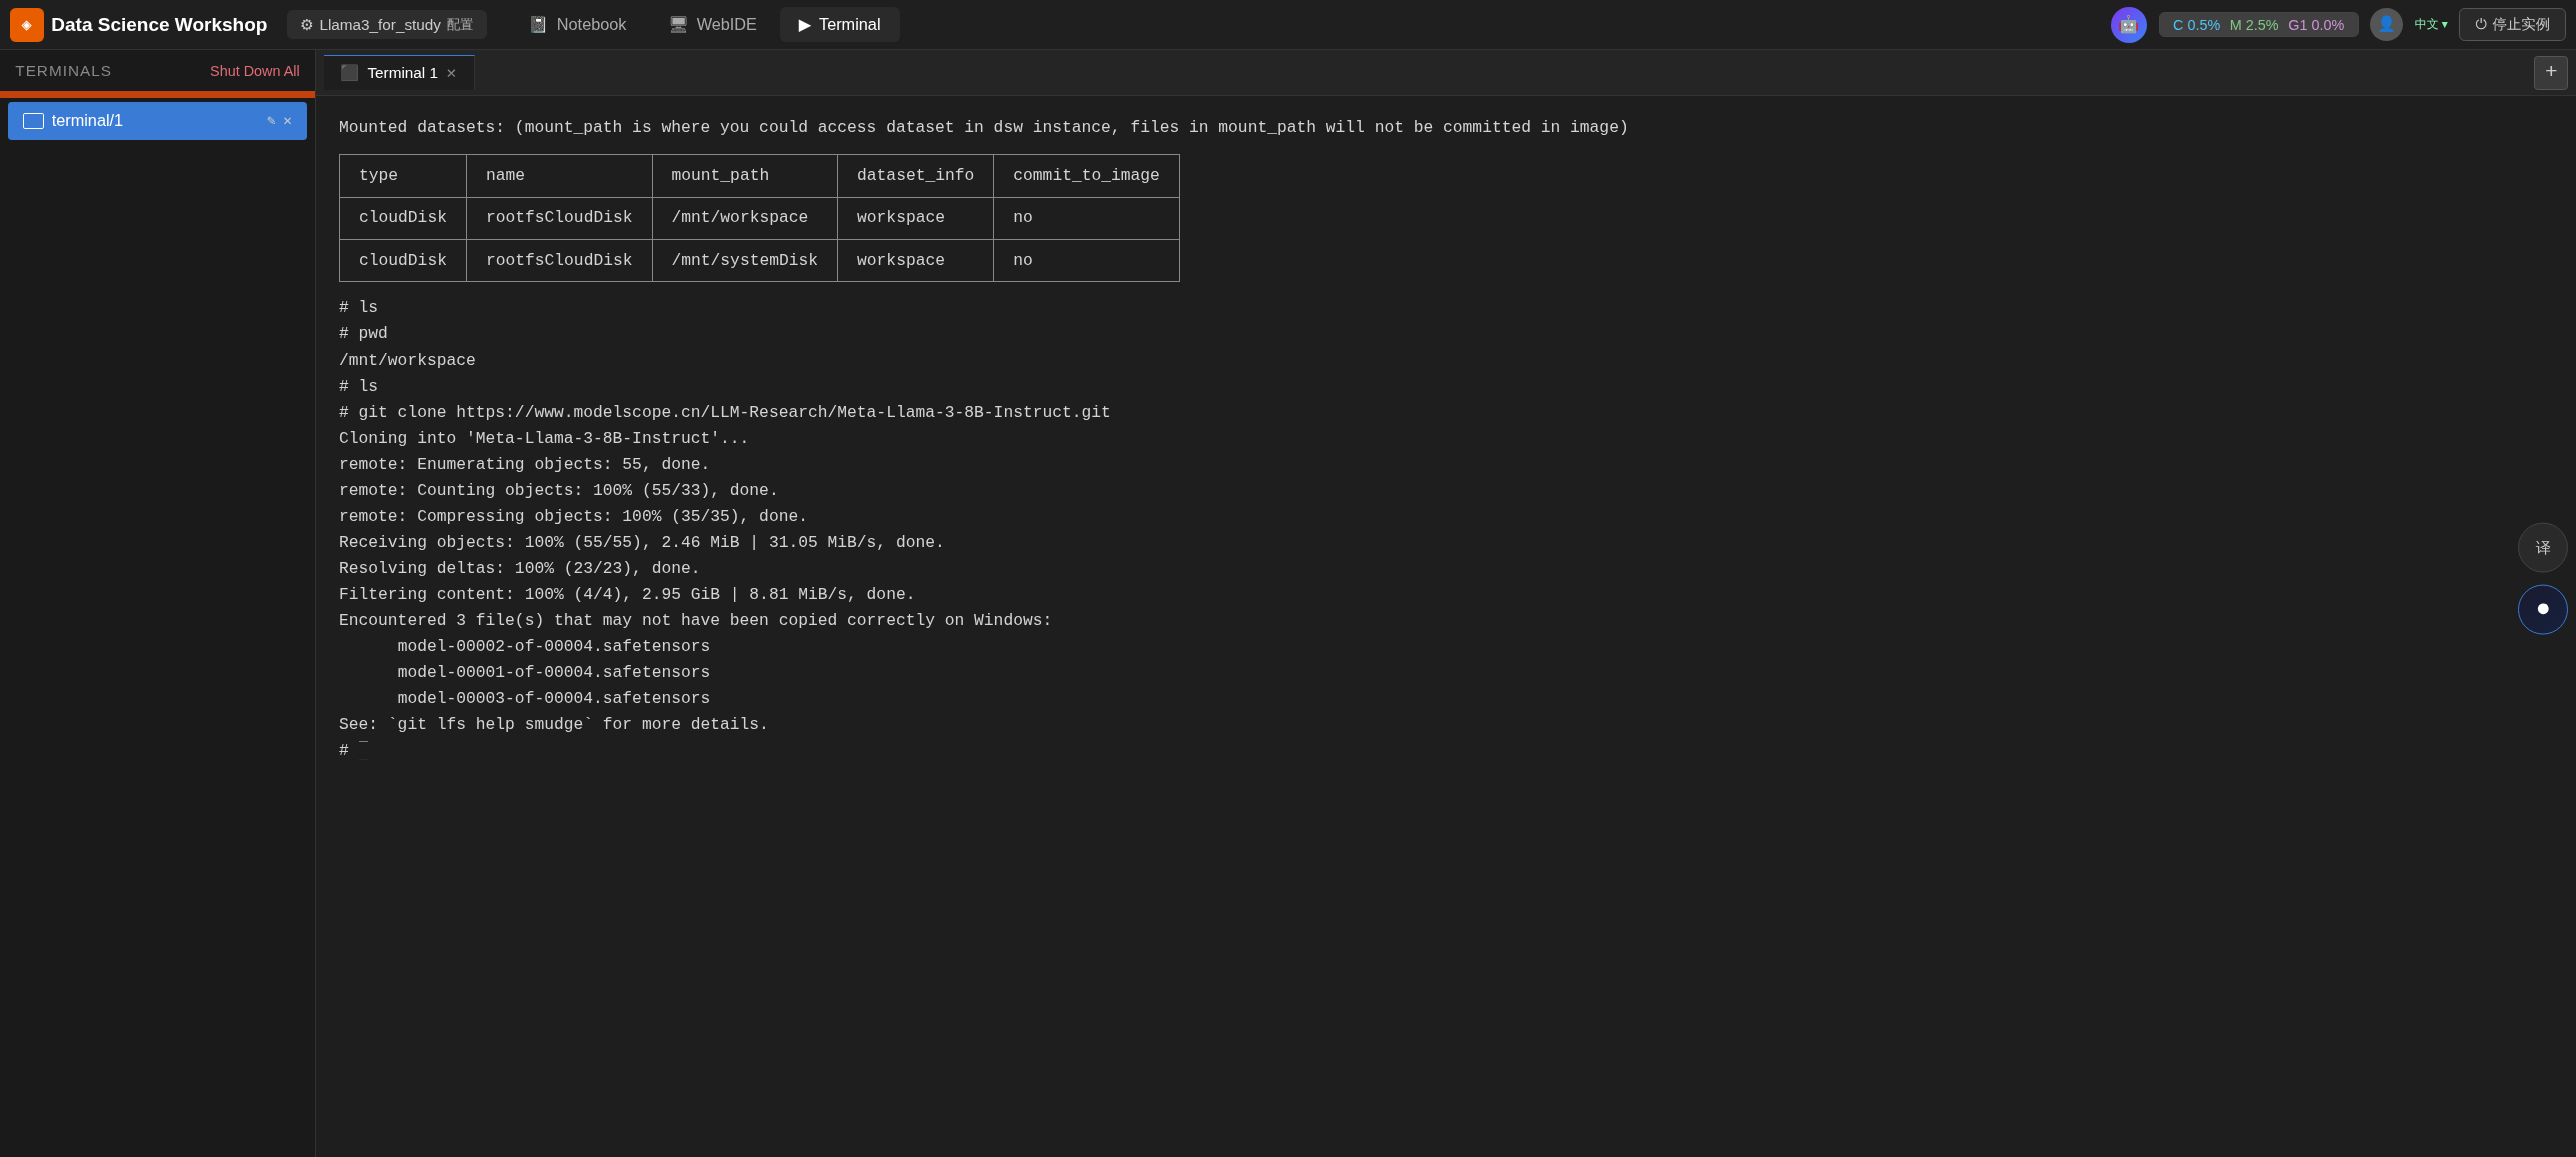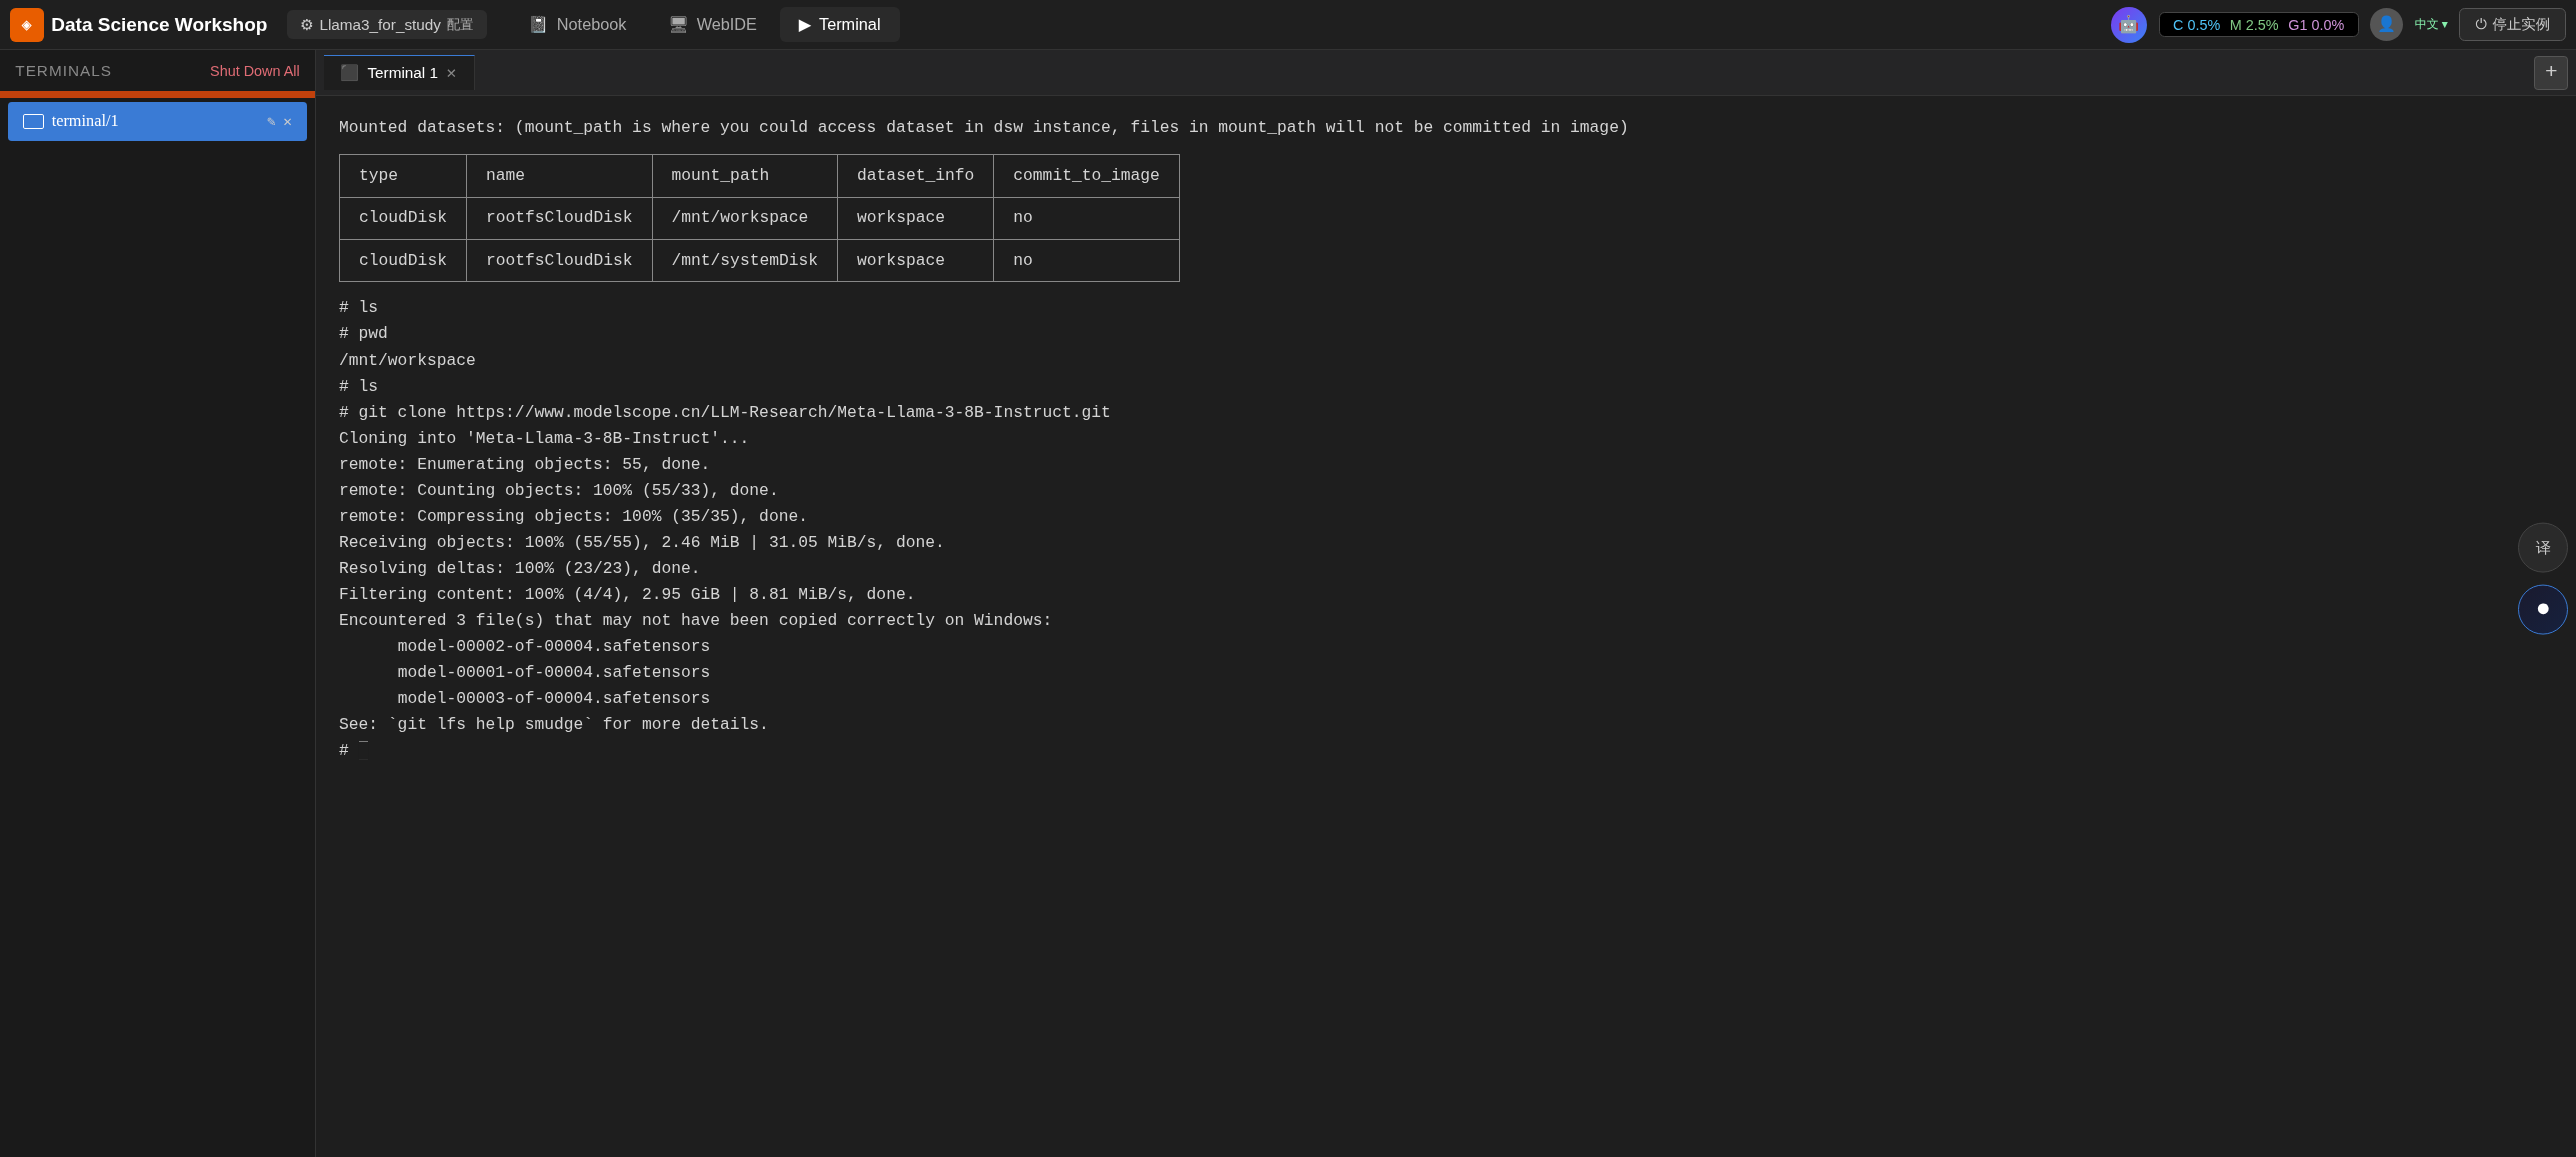--- a/index.html
+++ b/index.html
@@ -74,21 +74,21 @@
       background: #2a2a2a;
       color: #fff;
     }
     .topbar-spacer { flex: 1; }
     .topbar-right {
       display: flex;
       align-items: center;
       gap: 11.5px;
     }
     .stats-badge {
-      background: #000000;
+      background: #404040;
       border: 1px solid #444;
       border-radius: 5.7px;
       padding: 3.8px 13.4px;
       font-size: 14.4px;
       font-family: Arial, sans-serif;
       display: flex;
       gap: 9.6px;
     }
     .stat-c { color: #4fc3f7; }
     .stat-m { color: #81c784; }
@@ -183,21 +183,21 @@
     }
     .sidebar-item-icon {
       width: 21px;
       height: 15.3px;
       border: 1.9px solid #fff;
       border-radius: 1.9px;
       flex-shrink: 0;
     }
     .sidebar-item-label {
       font-size: 16.3px;
-      font-family: Liberation Serif, serif;
+      font-family: Liberation Sans, sans-serif;
       color: #fff;
     }
     .sidebar-item-actions {
       margin-left: auto;
       display: flex;
       gap: 7.7px;
     }
 
     
     .right-panel {

